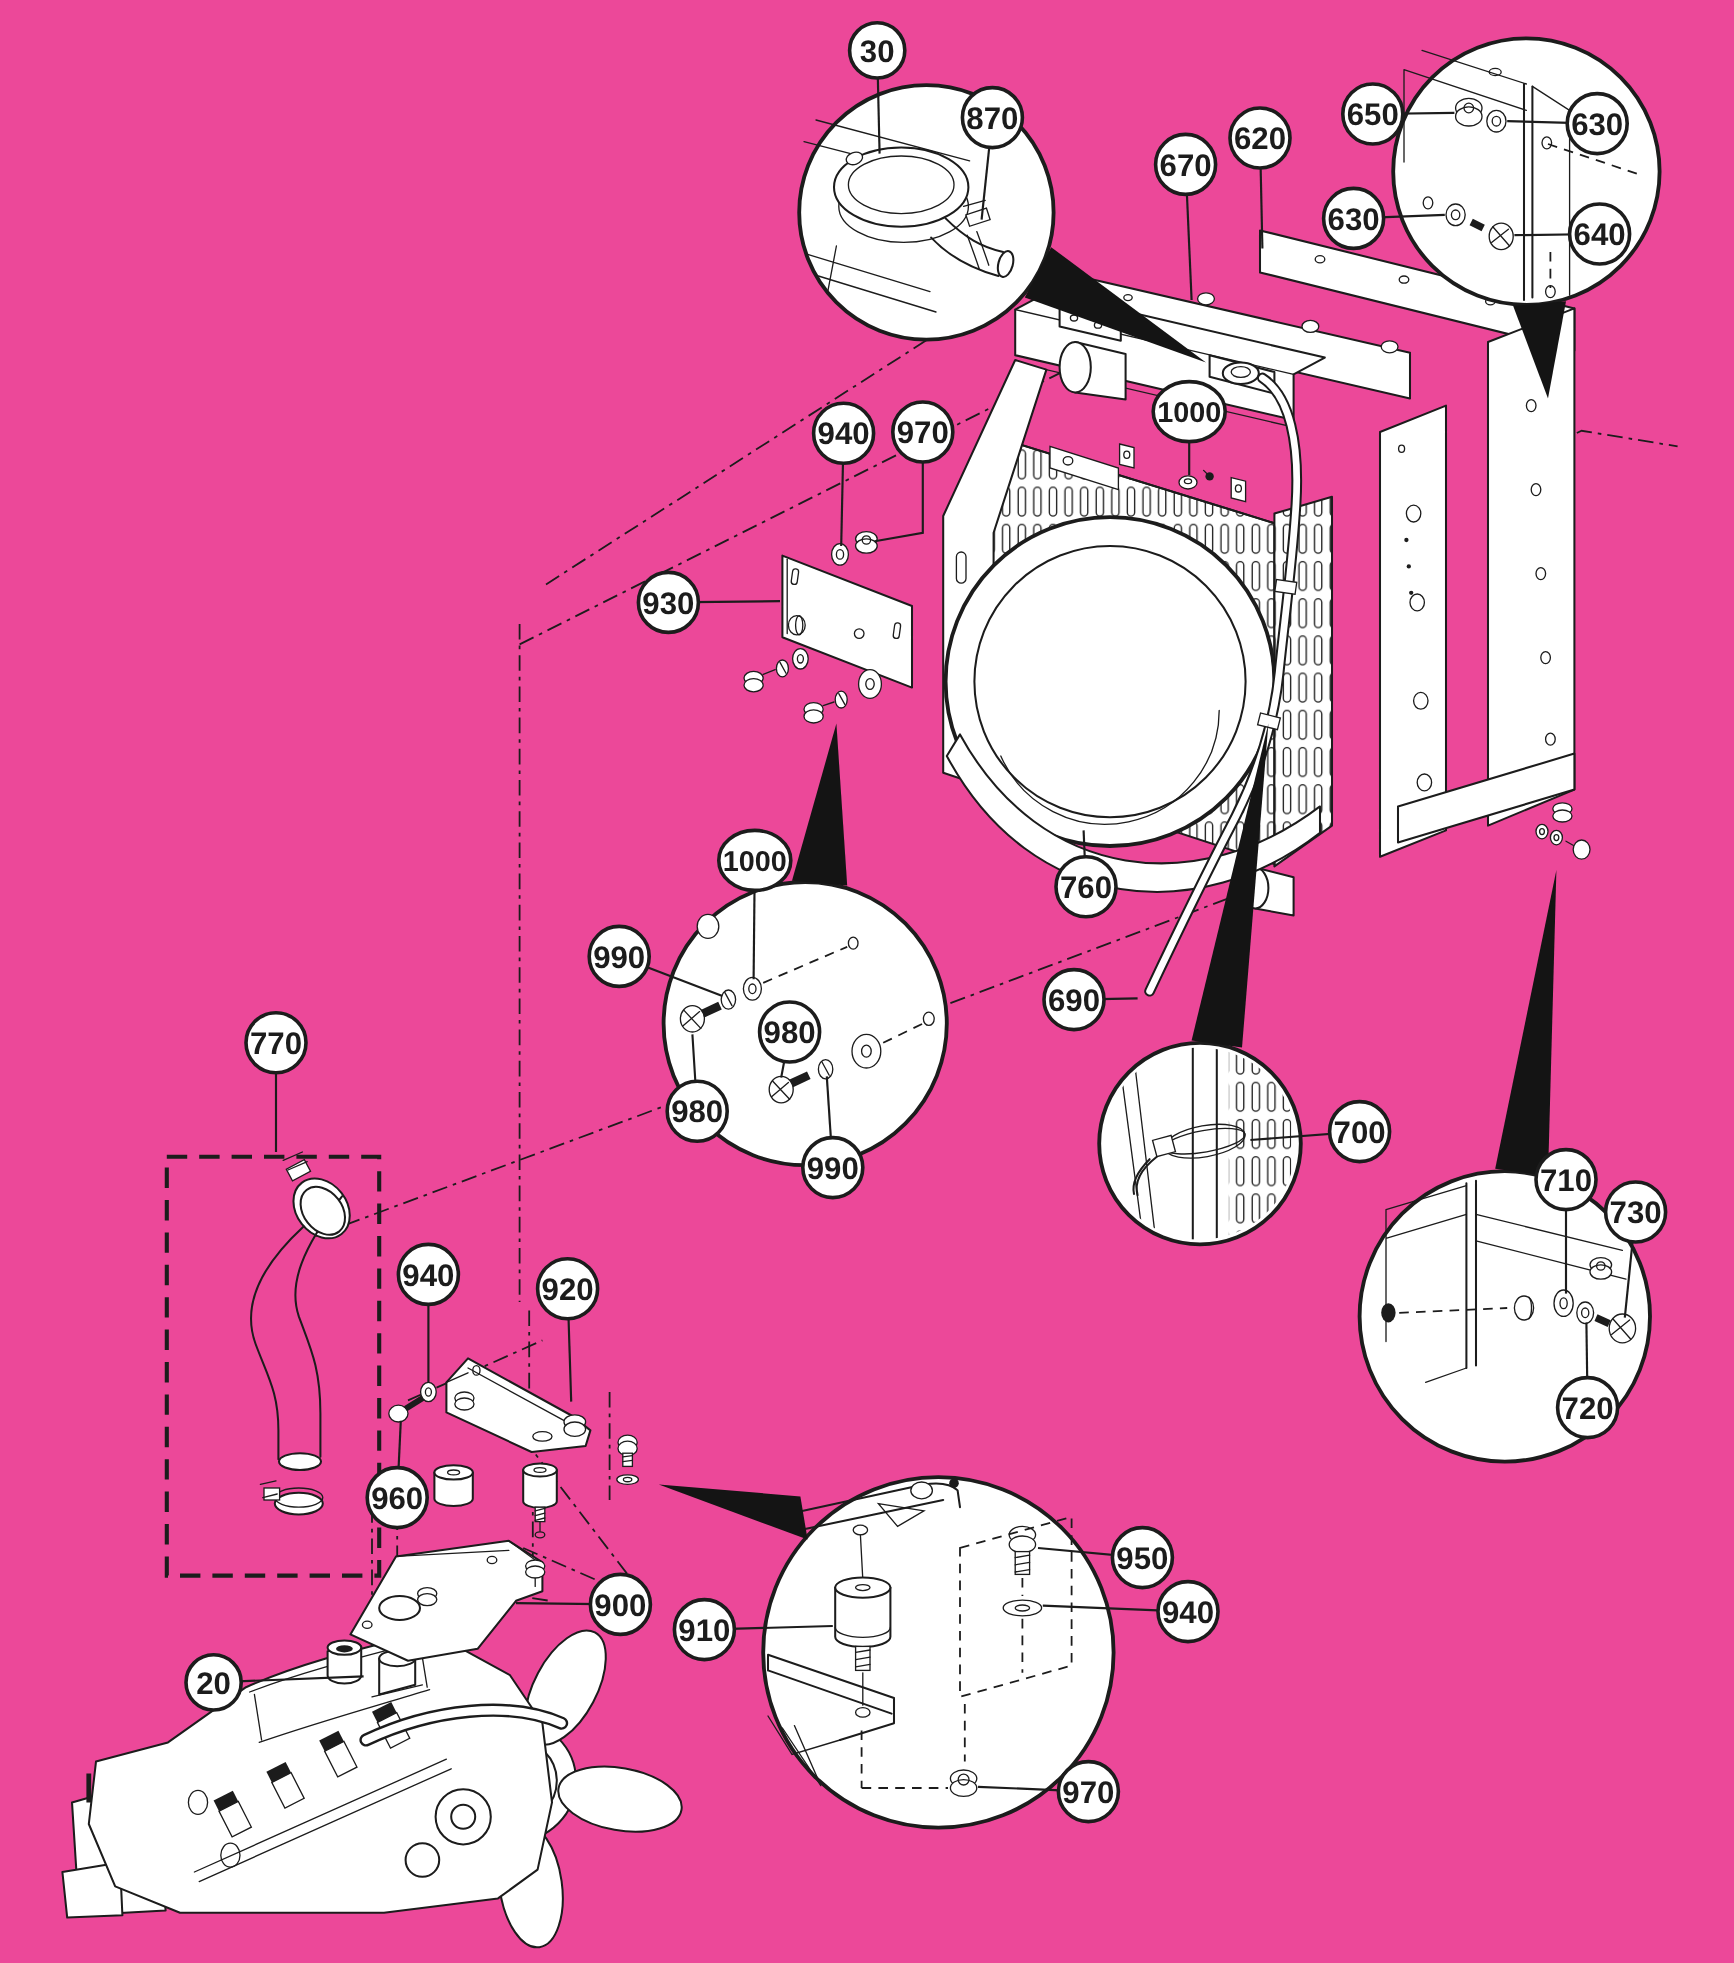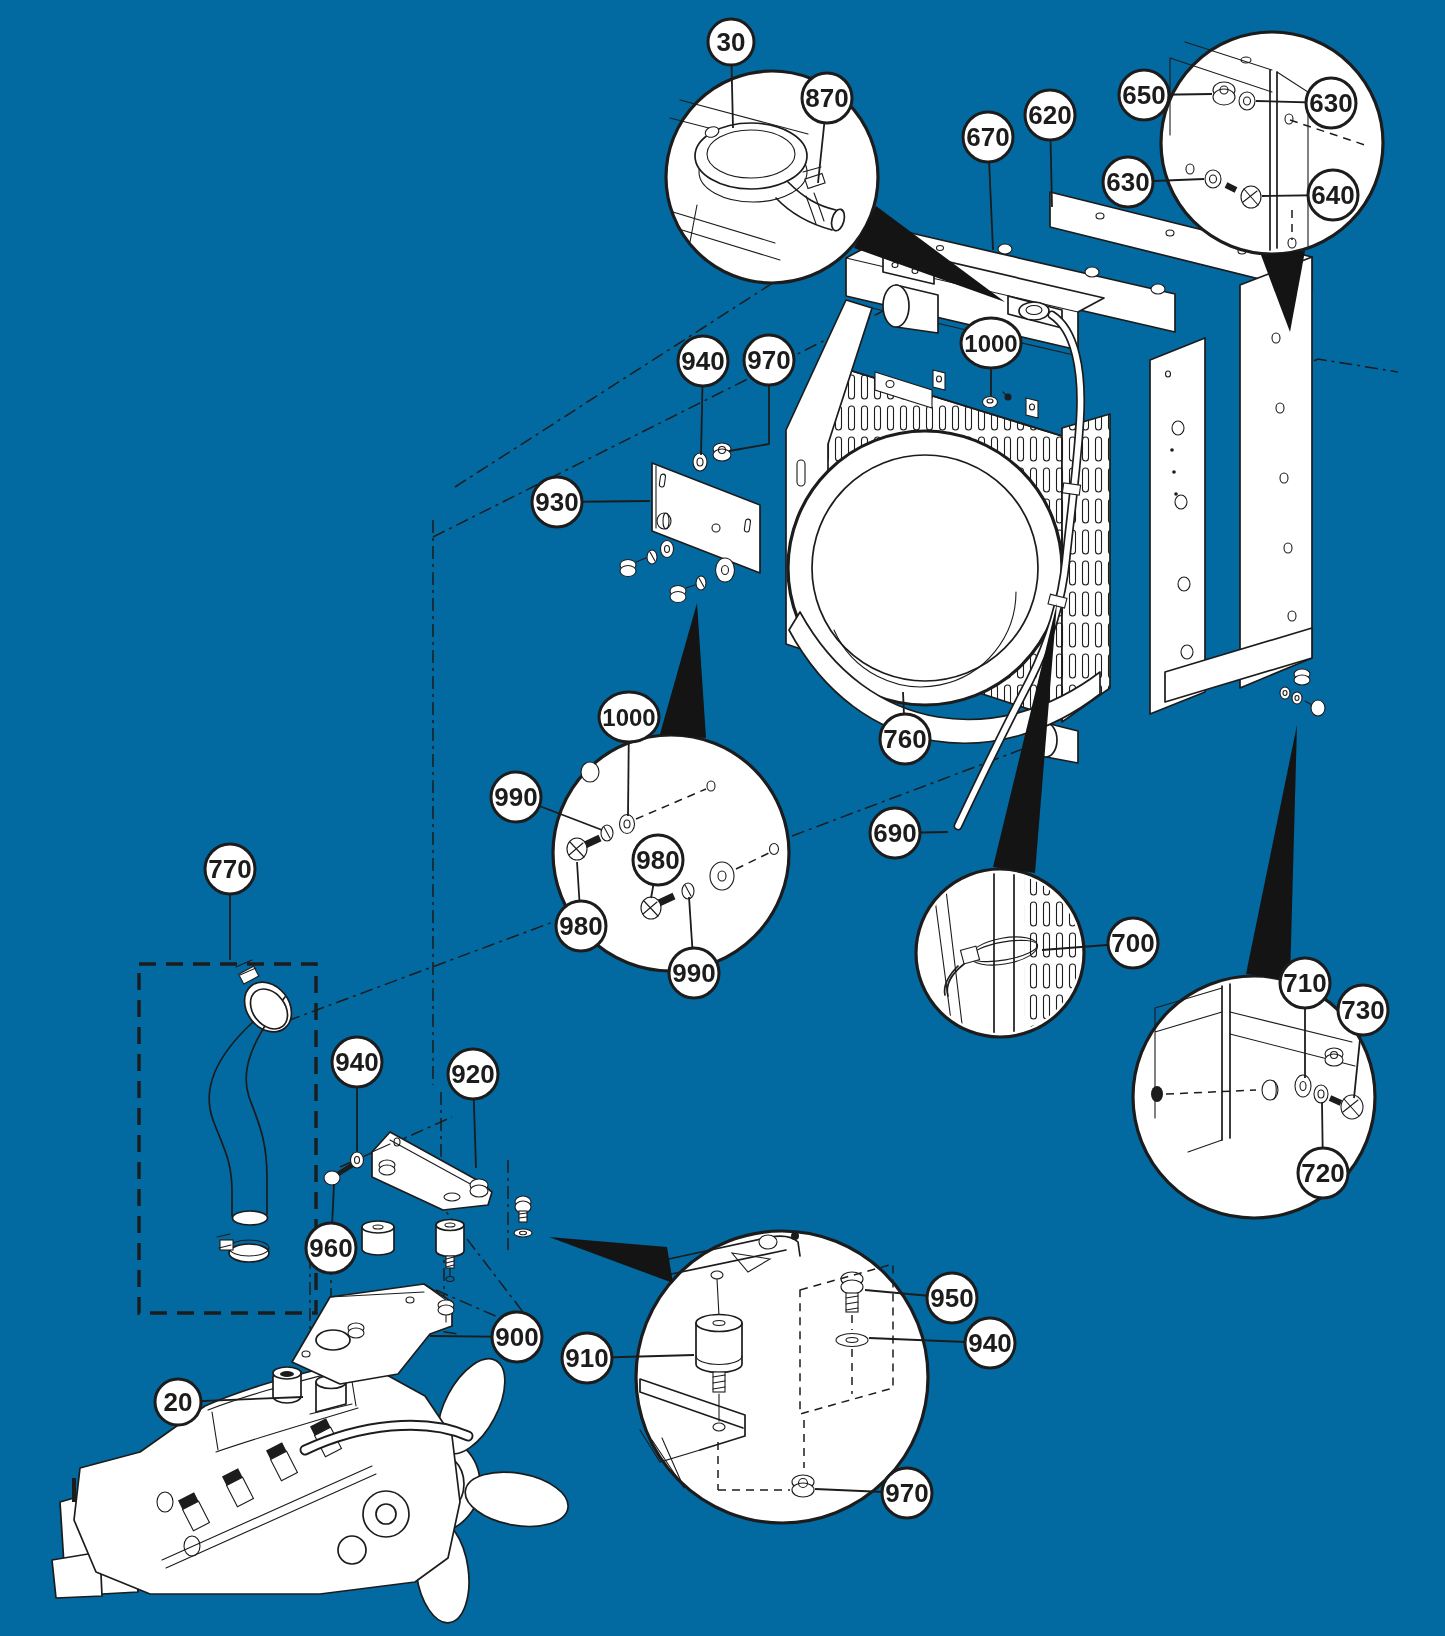--- a/index.html
+++ b/index.html
@@ -1,16 +1,16 @@
 <!DOCTYPE html>
 <html><head>
 <meta charset="utf-8">
 <style>
   html,body{margin:0;padding:0;background:#fff;}
-  .page{position:relative;width:1445px;height:1636px;background:#0369a1;font-family:"Liberation Sans",sans-serif;}
+  .page{position:relative;width:1445px;height:1636px;background:#ec4899;font-family:"Liberation Sans",sans-serif;}
   svg{display:block}
   .s  {stroke:#1c1c1c;fill:none;stroke-width:1.7;stroke-linecap:round;stroke-linejoin:round;}
   .sf {stroke:#1c1c1c;fill:#ffffff;stroke-width:1.7;stroke-linejoin:round;}
   .st {stroke:#1c1c1c;fill:none;stroke-width:1.1;stroke-linecap:round;}
   .stf{stroke:#1c1c1c;fill:#ffffff;stroke-width:1.1;}
   .blk{fill:#1c1c1c;stroke:none;}
   .dd {stroke:#1c1c1c;fill:none;stroke-width:1.5;stroke-dasharray:13 5 3 5;}
   .dsh{stroke:#1c1c1c;fill:none;stroke-width:1.5;stroke-dasharray:8 6;}
   .bx {stroke:#1c1c1c;fill:none;stroke-width:3.4;stroke-dasharray:17 10;}
   .ring{fill:#ffffff;stroke:#1c1c1c;stroke-width:3.2;}

